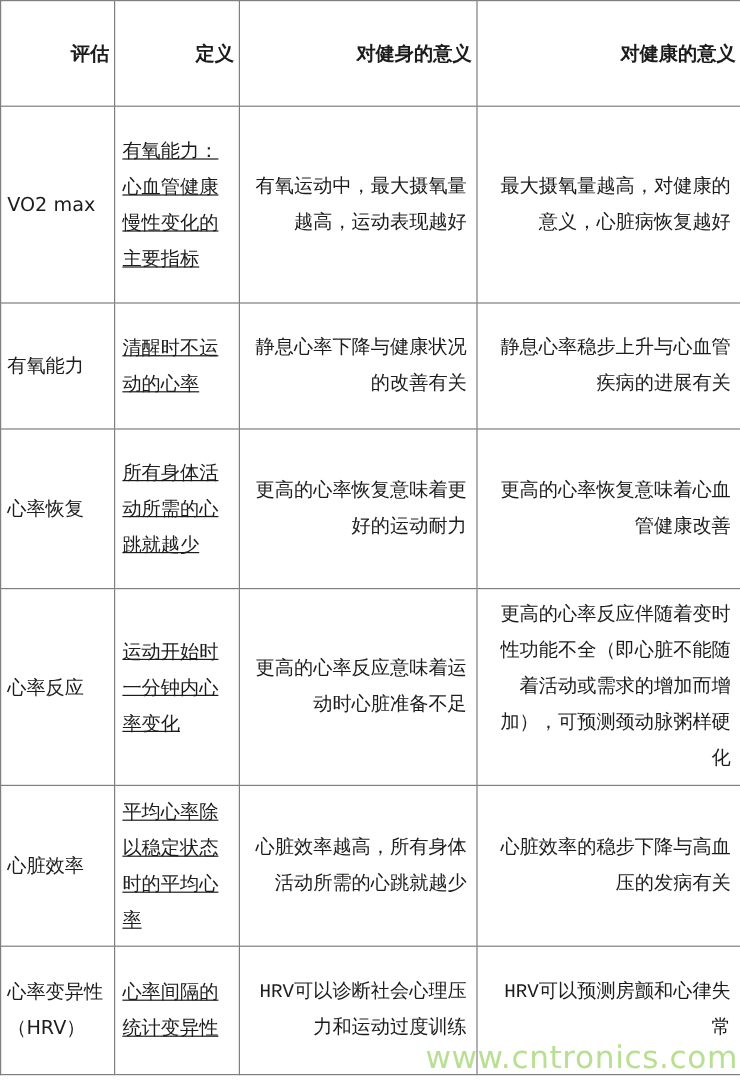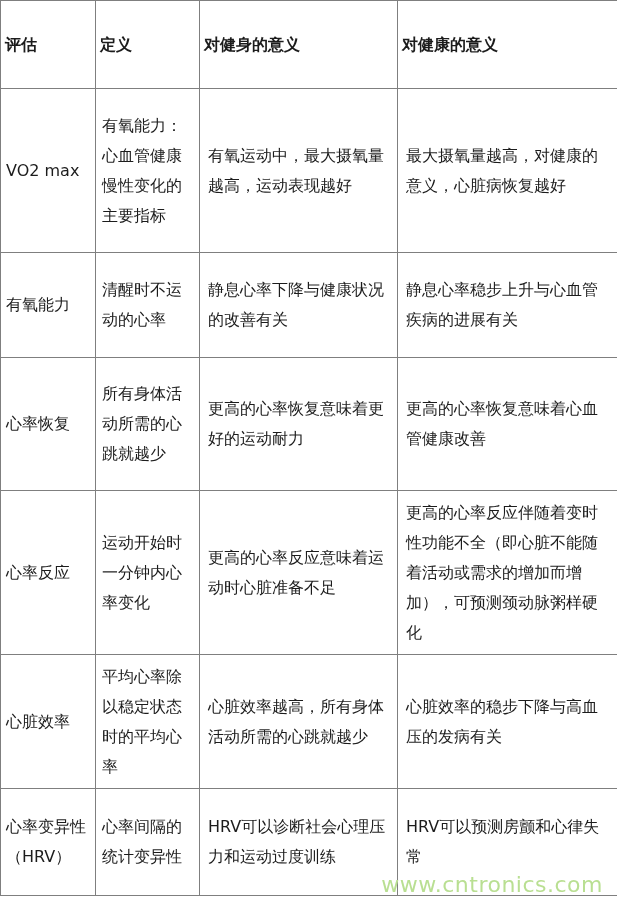--- a/index.html
+++ b/index.html
@@ -23,39 +23,41 @@
   table.metrics td {
     border: 1px solid #7f7f7f;
     font-size: 16px;
     line-height: 30px;
     vertical-align: middle;
     background: #ffffff;
     word-break: break-all;
   }
   table.metrics th {
     font-weight: bold;
-    text-align: left;
+    text-align: right;
     padding: 4px 4px;
   }
   td.c-assess {
     padding: 4px 5px;
   }
   td.c-def {
     text-align: left;
     padding: 4px 6px;
+    text-decoration: underline;
   }
   td.c-fit, td.c-health {
-    text-align: left;
+    text-align: right;
     padding: 4px 8px;
+    font-family: Liberation Mono, monospace;
   }
   .watermark {
     position: absolute;
-    right: 14px;
+    right: 2px;
     bottom: 6px;
-    font-size: 22px;
+    font-size: 26px;
     letter-spacing: 0.5px;
     font-weight: normal;
     pointer-events: none;
   }
 </style>
 </head>
 <body>
 
 <table class="metrics">
   <colgroup>

